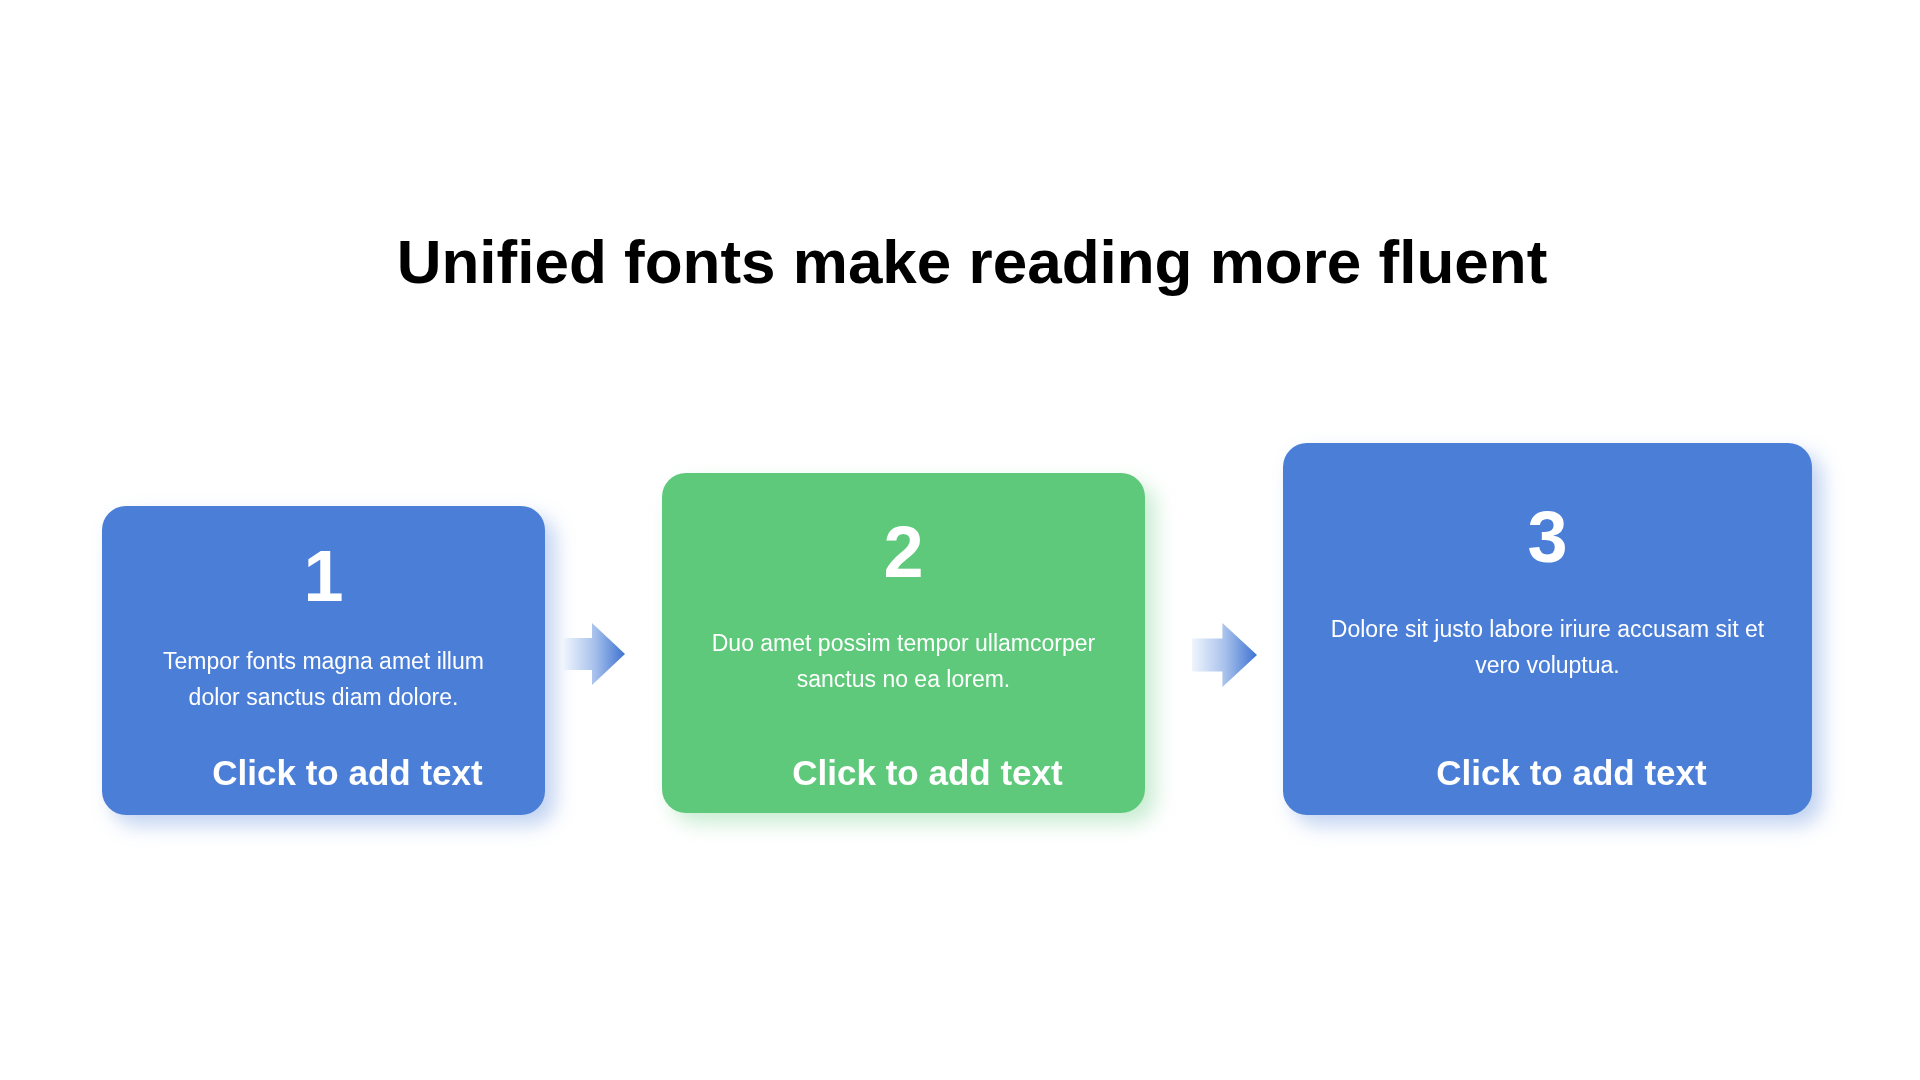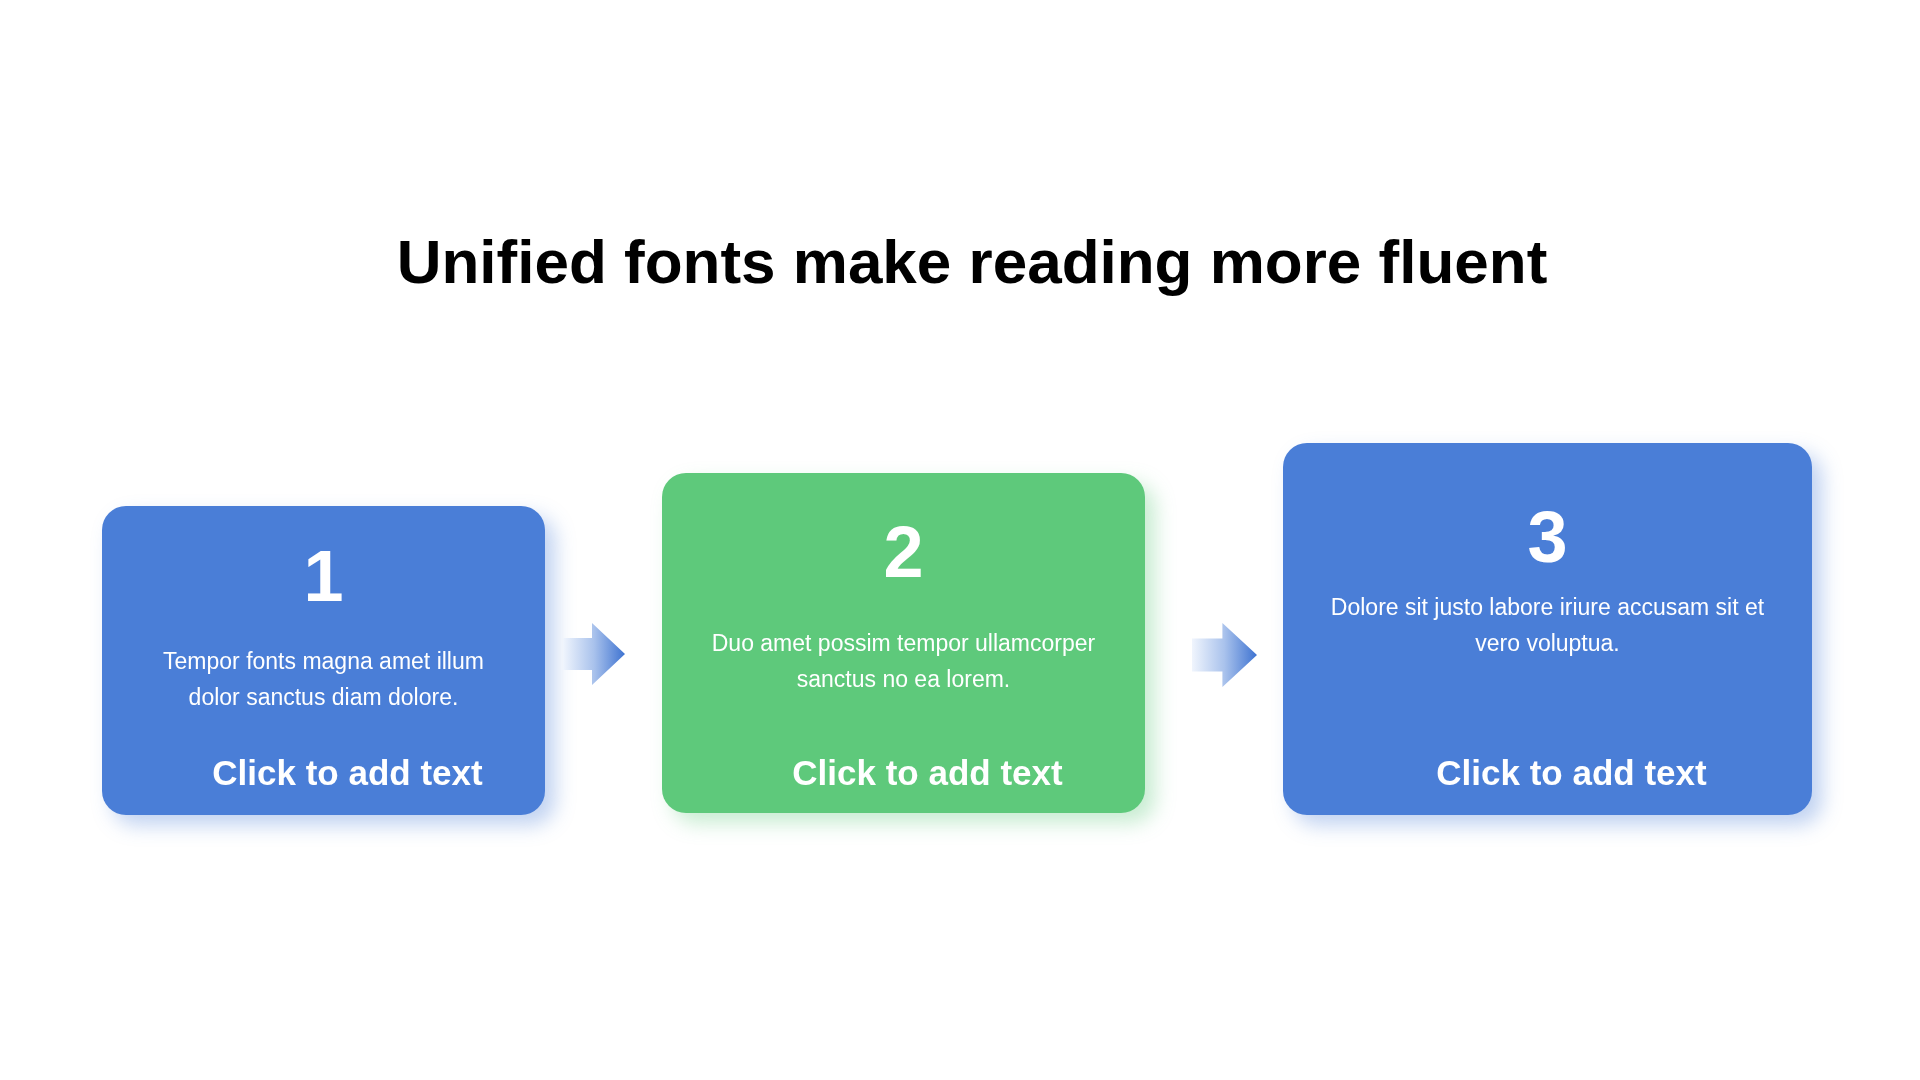--- a/index.html
+++ b/index.html
@@ -43,21 +43,21 @@
   .card-3 .num{top:54px;}
 
   .desc{
     position:absolute;left:50%;transform:translateX(-50%);
     margin:0;
     font-size:23px;line-height:36px;font-weight:normal;
     white-space:normal;
   }
   .card-1 .desc{top:137px;width:370px;}
   .card-2 .desc{top:152px;width:436px;}
-  .card-3 .desc{top:146px;width:465px;}
+  .card-3 .desc{top:168px;width:465px;}
 
   .cta{
     position:absolute;left:0;right:0;
     font-size:35px;font-weight:bold;line-height:42px;padding-left:48px;
   }
   .card-1 .cta{top:246px;}
   .card-2 .cta{top:279px;}
   .card-3 .cta{top:309px;}
 
   .arrow{position:absolute;display:block;}

